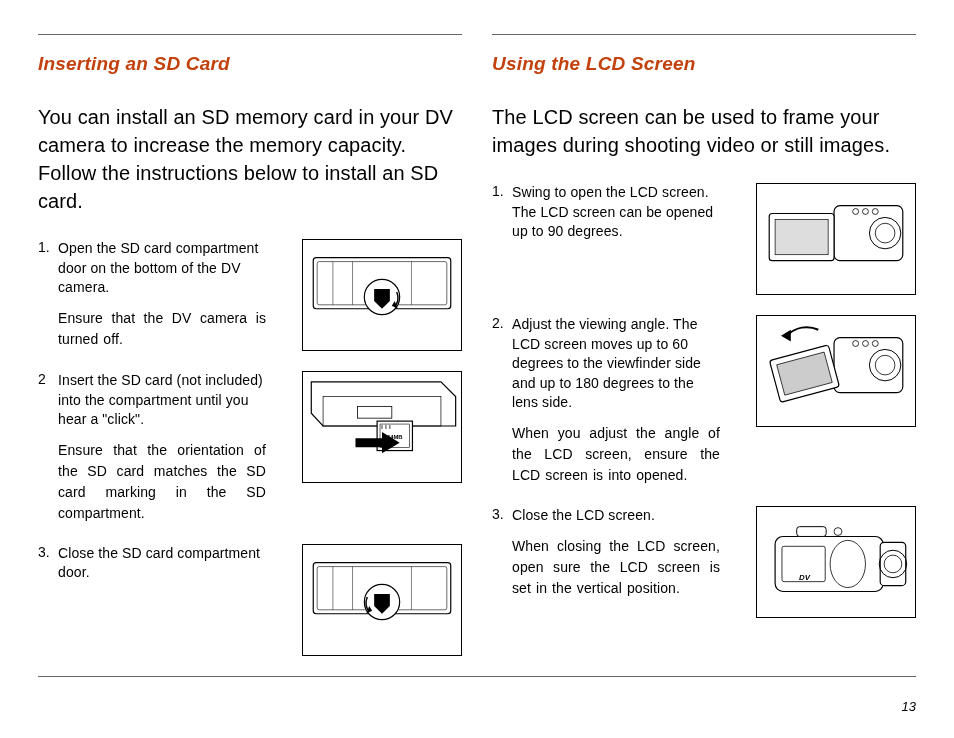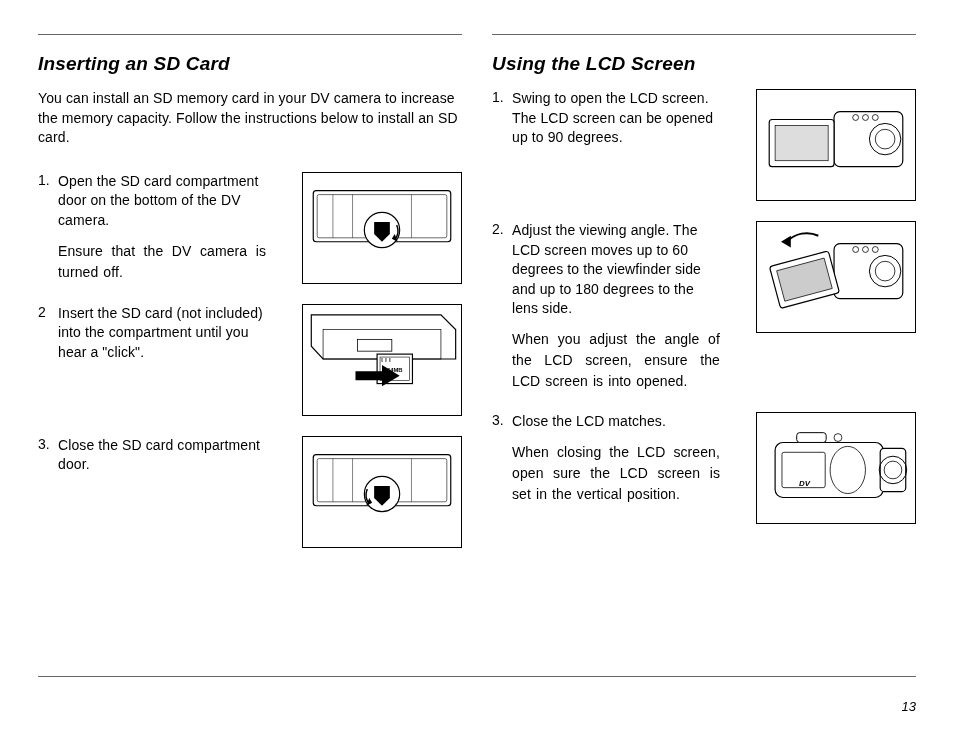--- a/index.html
+++ b/index.html
@@ -23,26 +23,26 @@
     display: flex;
     flex-direction: column;
     border-top: 1px solid #666;
     padding-top: 18px;
   }
   h2 {
     font-family: "Arial", "Helvetica Neue", sans-serif;
     font-style: italic;
     font-weight: 700;
     font-size: 19px;
-    color: #000000;
-    margin-bottom: 14px;
+    color: #c2410c;
+    margin-bottom: 28px;
     letter-spacing: 0.2px;
   }
   .intro {
-    font-size: 14px;
+    font-size: 20px;
     line-height: 1.4;
     margin-bottom: 24px;
     letter-spacing: 0.1px;
   }
   .step {
     display: flex;
     gap: 0;
     margin-bottom: 20px;
   }
   .step-text {
@@ -118,20 +118,21 @@
           <path d="M95 53 A15 15 0 0 1 93 68" fill="none" stroke="#000" stroke-width="1.5"></path>
           <polygon points="90,67 96,70 93,62" fill="#000"></polygon>
         </svg>
       </div>
     </div>
 
     <div class="step">
       <div class="step-text">
         <span class="step-num">2</span><span class="step-body">
           <span>Insert the SD card (not included) into the compartment until you hear a "click".</span>
+          <div class="step-note">Ensure that the orientation of the SD card matches the SD card marking in the SD compartment.</div>
         </span>
       </div>
       <div class="illus">
         <svg viewBox="0 0 160 112">
           <path d="M8 10 L140 10 L155 25 L155 55 L20 55 L8 42 Z" fill="#fff" stroke="#000" stroke-width="1.2"></path>
           <rect x="20" y="25" width="120" height="30" fill="none" stroke="#000" stroke-width="0.7"></rect>
           <rect x="55" y="35" width="35" height="12" fill="#fff" stroke="#000" stroke-width="0.8"></rect>
           <rect x="75" y="50" width="36" height="30" fill="#fff" stroke="#000" stroke-width="1.2"></rect>
           <rect x="78" y="53" width="30" height="24" fill="none" stroke="#000" stroke-width="0.6"></rect>
           <text x="93" y="68" font-size="6" text-anchor="middle" font-weight="700">64MB</text>
@@ -160,20 +161,21 @@
           <path d="M72 50 L88 50 L88 62 L80 70 L72 62 Z" fill="#000"></path>
           <path d="M65 53 A15 15 0 0 0 67 68" fill="none" stroke="#000" stroke-width="1.5"></path>
           <polygon points="70,67 64,70 67,62" fill="#000"></polygon>
         </svg>
       </div>
     </div>
   </div>
 
   <div class="col">
     <h2>Using the LCD Screen</h2>
+    <p class="intro">The LCD screen can be used to frame your images during shooting video or still images.</p>
 
     <div class="step">
       <div class="step-text">
         <span class="step-num">1.</span><span class="step-body">
           <span>Swing to open the LCD screen. The LCD screen can be opened up to 90 degrees.</span>
         </span>
       </div>
       <div class="illus">
         <svg viewBox="0 0 160 112">
           <rect x="78" y="22" width="70" height="56" rx="6" fill="#fff" stroke="#000" stroke-width="1.2"></rect>
@@ -209,21 +211,21 @@
           </g>
           <path d="M30 20 A28 28 0 0 1 62 14" fill="none" stroke="#000" stroke-width="2"></path>
           <polygon points="24,20 34,14 34,26" fill="#000"></polygon>
         </svg>
       </div>
     </div>
 
     <div class="step">
       <div class="step-text">
         <span class="step-num">3.</span><span class="step-body">
-          <span>Close the LCD matches.</span>
+          <span>Close the LCD screen.</span>
           <div class="step-note">When closing the LCD screen, open sure the LCD screen is set in the vertical position.</div>
         </span>
       </div>
       <div class="illus">
         <svg viewBox="0 0 160 112">
           <rect x="18" y="30" width="110" height="56" rx="8" fill="#fff" stroke="#000" stroke-width="1.2"></rect>
           <rect x="125" y="36" width="26" height="44" rx="4" fill="#fff" stroke="#000" stroke-width="1.2"></rect>
           <circle cx="138" cy="58" r="14" fill="none" stroke="#000" stroke-width="1"></circle>
           <circle cx="138" cy="58" r="9" fill="none" stroke="#000" stroke-width="0.8"></circle>
           <rect x="25" y="40" width="44" height="36" rx="2" fill="none" stroke="#000" stroke-width="0.8"></rect>

